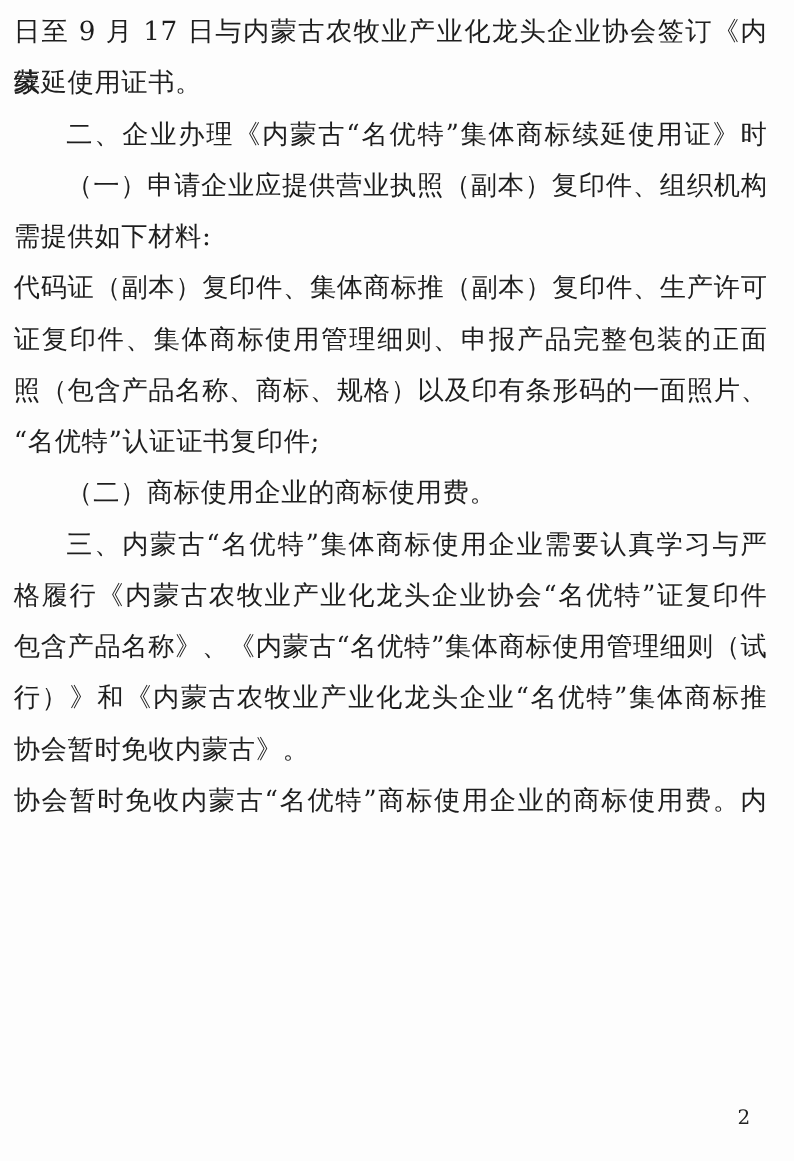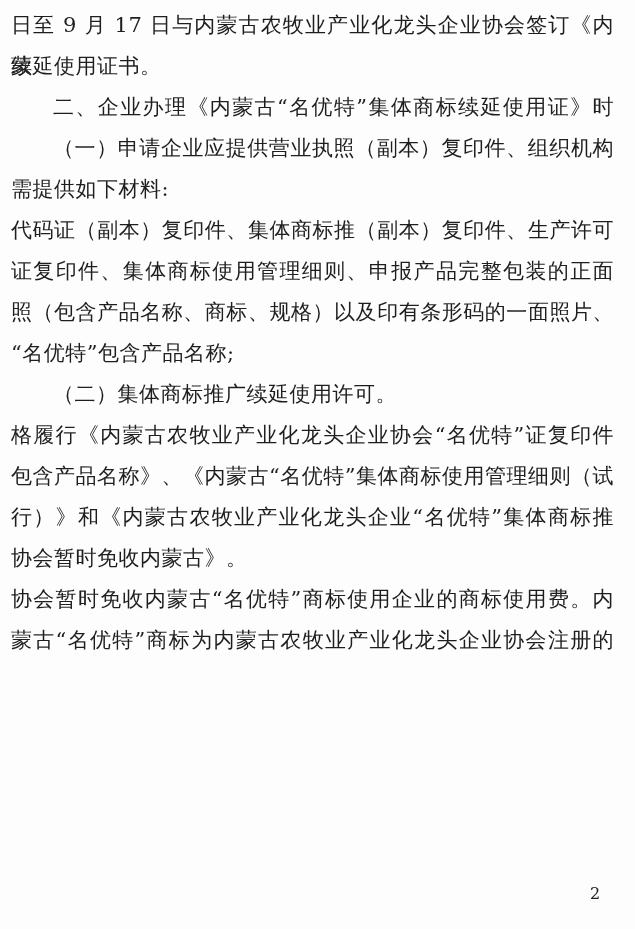--- a/index.html
+++ b/index.html
@@ -60,23 +60,23 @@
 
 <div class="page">
   <div class="line fill">日至 9 月 17 日与内蒙古农牧业产业化龙头企业协会签订《内蒙</div>
   <div class="line end">续延使用证书。</div>
   <div class="line fill indent">二、企业办理《内蒙古“名优特”集体商标续延使用证》时</div>
   <div class="line fill indent">（一）申请企业应提供营业执照（副本）复印件、组织机构</div>
   <div class="line end">需提供如下材料:</div>
   <div class="line fill">代码证（副本）复印件、集体商标推（副本）复印件、生产许可</div>
   <div class="line fill">证复印件、集体商标使用管理细则、申报产品完整包装的正面</div>
   <div class="line fill">照（包含产品名称、商标、规格）以及印有条形码的一面照片、</div>
-  <div class="line end">“名优特”包含产品名称;</div>
-  <div class="line end indent">（二）集体商标推广续延使用许可。</div>
+  <div class="line end">“名优特”认证证书复印件;</div>
+  <div class="line end indent">（二）商标使用企业的商标使用费。</div>
+  <div class="line fill indent">三、内蒙古“名优特”集体商标使用企业需要认真学习与严</div>
   <div class="line fill">格履行《内蒙古农牧业产业化龙头企业协会“名优特”证复印件</div>
   <div class="line fill">包含产品名称》、《内蒙古“名优特”集体商标使用管理细则（试</div>
   <div class="line fill">行）》和《内蒙古农牧业产业化龙头企业“名优特”集体商标推</div>
   <div class="line end">协会暂时免收内蒙古》。</div>
   <div class="line fill">协会暂时免收内蒙古“名优特”商标使用企业的商标使用费。内</div>
-  <div class="line fill">蒙古“名优特”商标为内蒙古农牧业产业化龙头企业协会注册的</div>
 </div>
 
 <div class="page-number">2</div>
 
 </body></html>

